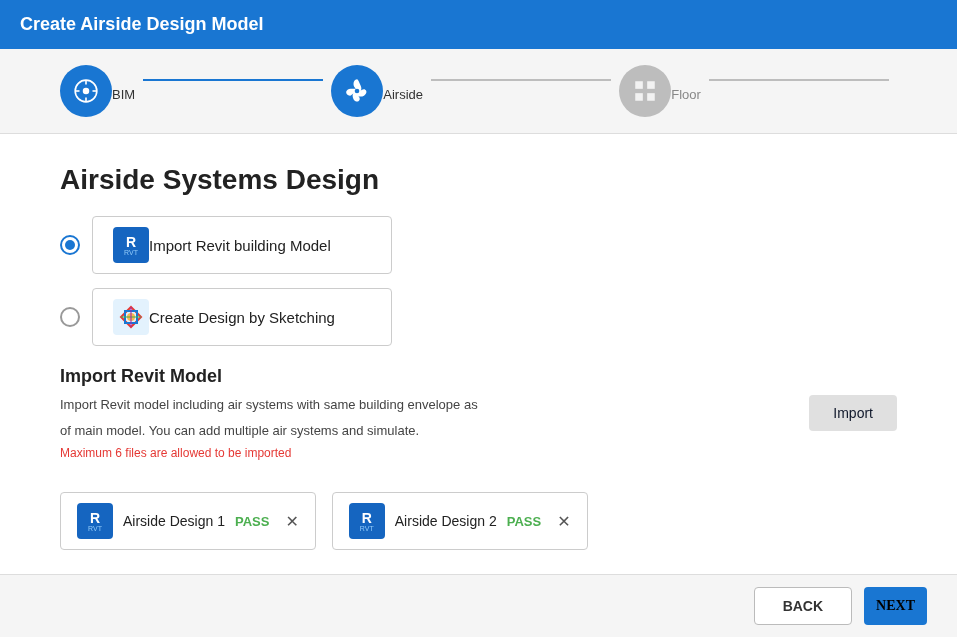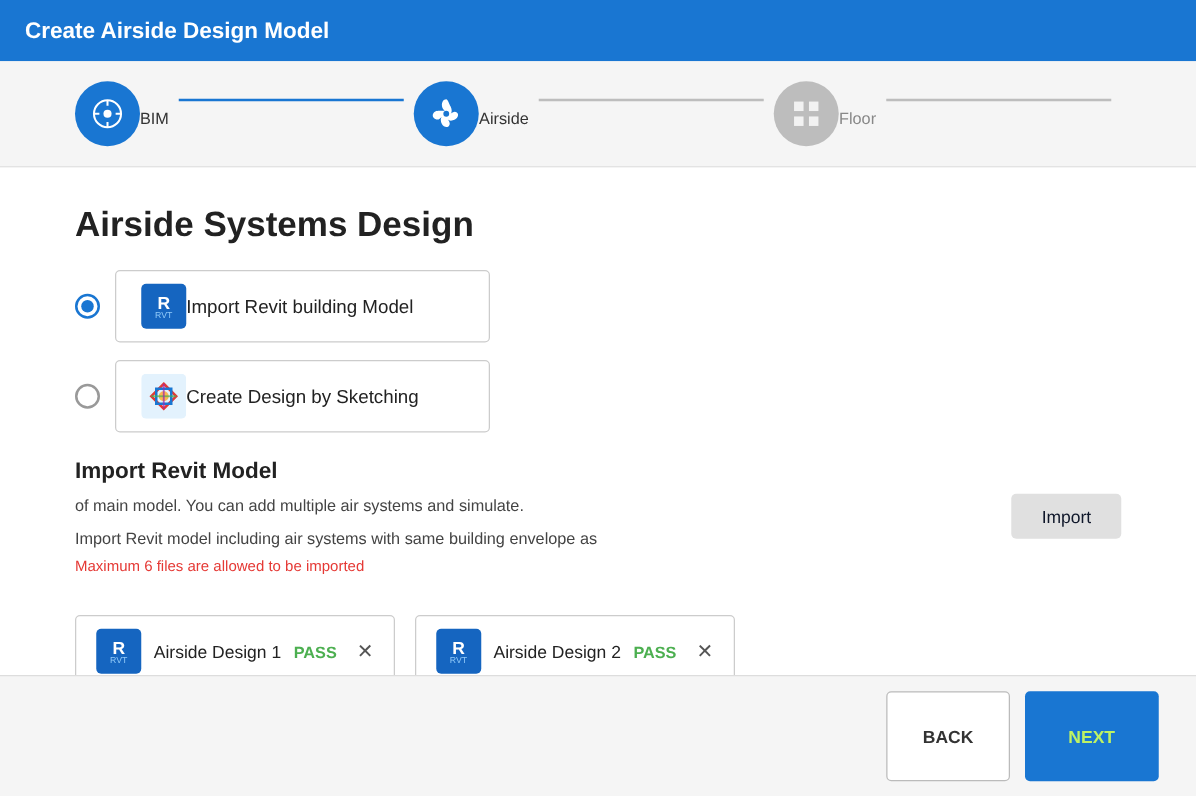--- a/index.html
+++ b/index.html
@@ -233,35 +233,36 @@
       gap: 12px;
       position: absolute;
       bottom: 0;
       left: 0;
       right: 0;
     }
     .btn-back {
       background: white;
       border: 1px solid #bbb;
       color: #333;
-      padding: 27px 28px;
+      padding: 10px 28px;
       font-size: 14px;
       border-radius: 4px;
       cursor: pointer;
       font-weight: bold;
     }
     .btn-next {
       background: #1976D2;
       border: none;
-      color: #bef264;
-      padding: 10px 35px;
-      font-size: 14px;
-      border-radius: 4px;
-      cursor: pointer;
-      font-weight: bold;
+      color: #000000;
+      padding: 10px 12px;
+      font-size: 14px;
+      border-radius: 4px;
+      cursor: pointer;
+      font-weight: bold;
+      font-family: Liberation Serif, serif;
     }
   </style>
 </head>
 <body>
 
 <div class="header">
   <span>Create Airside Design Model</span>
 </div>
 
 <div class="stepper">
@@ -341,22 +342,22 @@
         </svg>
       </div>
       <span class="option-label">Create Design by Sketching</span>
     </div>
   </div>
 
   <div class="sub-section">
     <div class="sub-title">Import Revit Model</div>
     <div class="import-row">
       <div class="import-desc">
+        <div class="sub-description">Import Revit model including air systems with same building envelope as</div>
         <div class="sub-description">of main model. You can add multiple air systems and simulate.</div>
-        <div class="sub-description">Import Revit model including air systems with same building envelope as</div>
         <div class="warning-text">Maximum 6 files are allowed to be imported</div>
       </div>
       <button class="import-button" disabled="">Import</button>
     </div>
 
     <div class="design-items">
       <div class="design-item">
         <div class="revit-icon">
           <span class="r-text">R</span>
           <span class="rvt-text">RVT</span>

